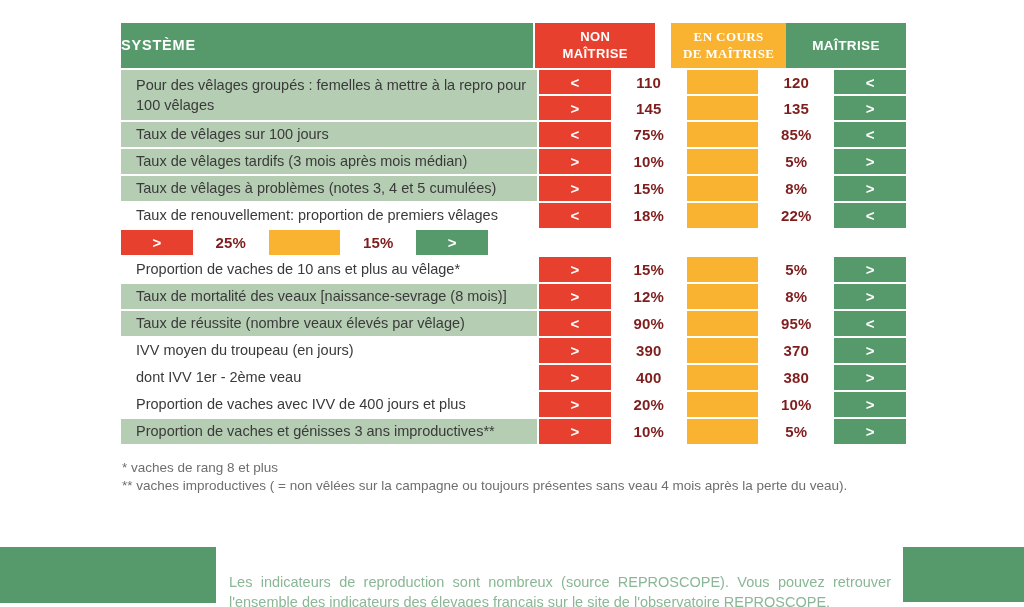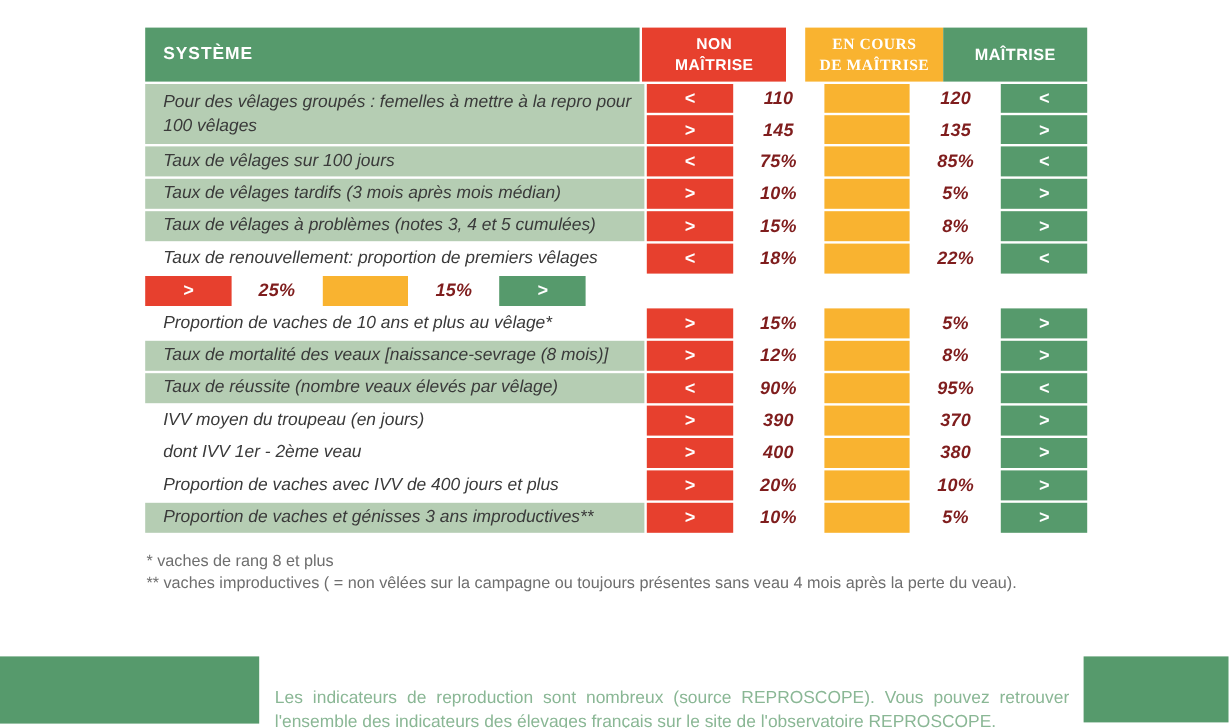--- a/index.html
+++ b/index.html
@@ -13,27 +13,27 @@
 
   
   .itable { position: absolute; left: 121px; top: 23px; width: 785px; }
   .hrow { display: flex; height: 45px; margin-bottom: 2px; }
   .hcell {
     color: #ffffff; font-weight: bold; display: flex; align-items: center; justify-content: center;
     text-align: center; font-size: 13px; line-height: 1.3; white-space: pre-line; letter-spacing: 0.4px;
   }
   .hcell.system {
     width: 416px; margin-right: 2px; justify-content: flex-start;
-    padding-left: 15px; font-size: 14.5px; background: var(--green); letter-spacing: 0.8px;
+    padding-left: 0; font-size: 14.5px; background: var(--green); letter-spacing: 0.8px;
   }
   .hcell.c-red    { width: 121px; margin-right: 16px; background: var(--red); }
   .hcell.c-orange { width: 116px; margin-right: 0; background: var(--orange); font-family: Liberation Serif, serif; }
   .hcell.c-green  { width: 121px; background: var(--green); font-size: 13.5px; }
 
-  .trow { display: flex; margin-bottom: 2px; font-style: italic; }
+  .trow { display: flex; margin-bottom: 2px; }
   .label-cell {
     width: 416px; margin-right: 2px; display: flex; align-items: center;
     padding-left: 15px; padding-right: 10px; font-size: 14.5px; color: #3a3a3a;
     line-height: 1.4; background: #ffffff;
   }
   .trow.shade .label-cell { background: var(--rowgreen); }
   .subrows { display: flex; flex-direction: column; gap: 2px; width: 367px; }
   .subrow { display: flex; gap: 2px; height: 25px; }
   .trow.tall .subrow { height: 24px; }
   .scell { flex: 1; display: flex; align-items: center; justify-content: center; font-weight: bold; }

